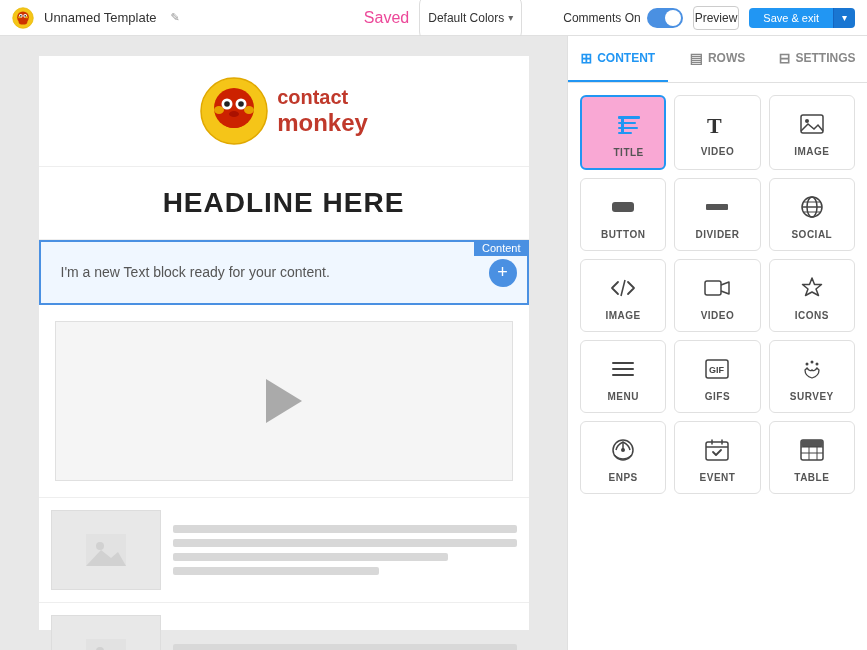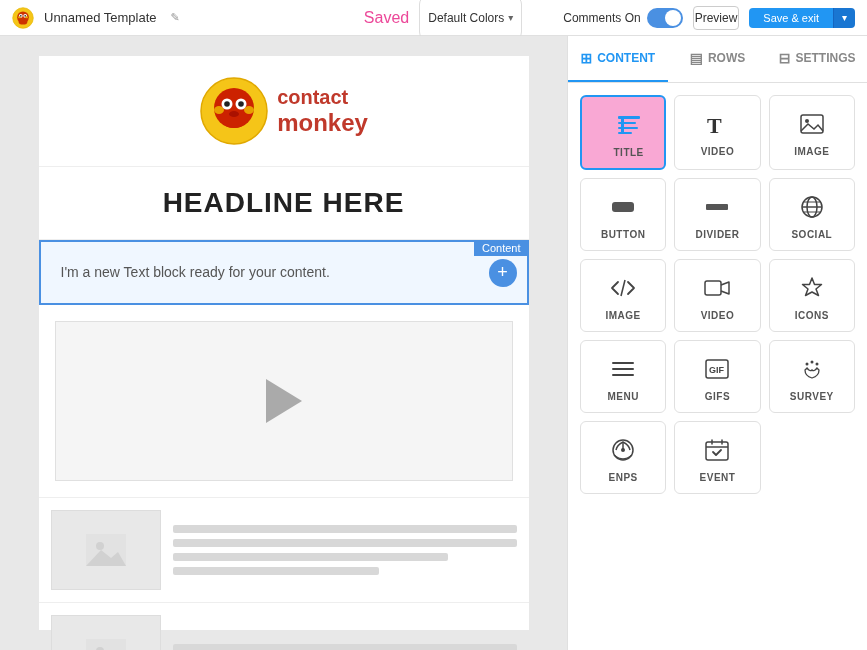--- a/index.html
+++ b/index.html
@@ -371,16 +371,29 @@
             <rect x="2" y="5" width="22" height="18" rx="2" stroke="#444" stroke-width="1.5" fill="none"></rect>
             <line x1="8" y1="3" x2="8" y2="7" stroke="#444" stroke-width="1.5" stroke-linecap="round"></line>
             <line x1="18" y1="3" x2="18" y2="7" stroke="#444" stroke-width="1.5" stroke-linecap="round"></line>
             <line x1="2" y1="10" x2="24" y2="10" stroke="#444" stroke-width="1.5"></line>
             <polyline points="9,15 12,18 17,13" stroke="#444" stroke-width="1.8" fill="none" stroke-linecap="round" stroke-linejoin="round"></polyline>
           </svg>
         </div>
         <span class="grid-item-label">EVENT</span>
       </div>
 
+      <div class="grid-item">
+        <div class="grid-item-icon icon-table">
+          <svg viewBox="0 0 26 26" fill="none" xmlns="http://www.w3.org/2000/svg">
+            <rect x="2" y="3" width="22" height="20" rx="2" stroke="#444" stroke-width="1.5" fill="none"></rect>
+            <rect x="2" y="3" width="22" height="7" rx="2" fill="#555"></rect>
+            <line x1="2" y1="10" x2="24" y2="10" stroke="#444" stroke-width="1"></line>
+            <line x1="2" y1="16" x2="24" y2="16" stroke="#444" stroke-width="1"></line>
+            <line x1="10" y1="10" x2="10" y2="23" stroke="#444" stroke-width="1"></line>
+            <line x1="18" y1="10" x2="18" y2="23" stroke="#444" stroke-width="1"></line>
+          </svg>
+        </div>
+        <span class="grid-item-label">TABLE</span>
+      </div>
 
     </div>
   </div>
 </div>
 
 </body></html>

